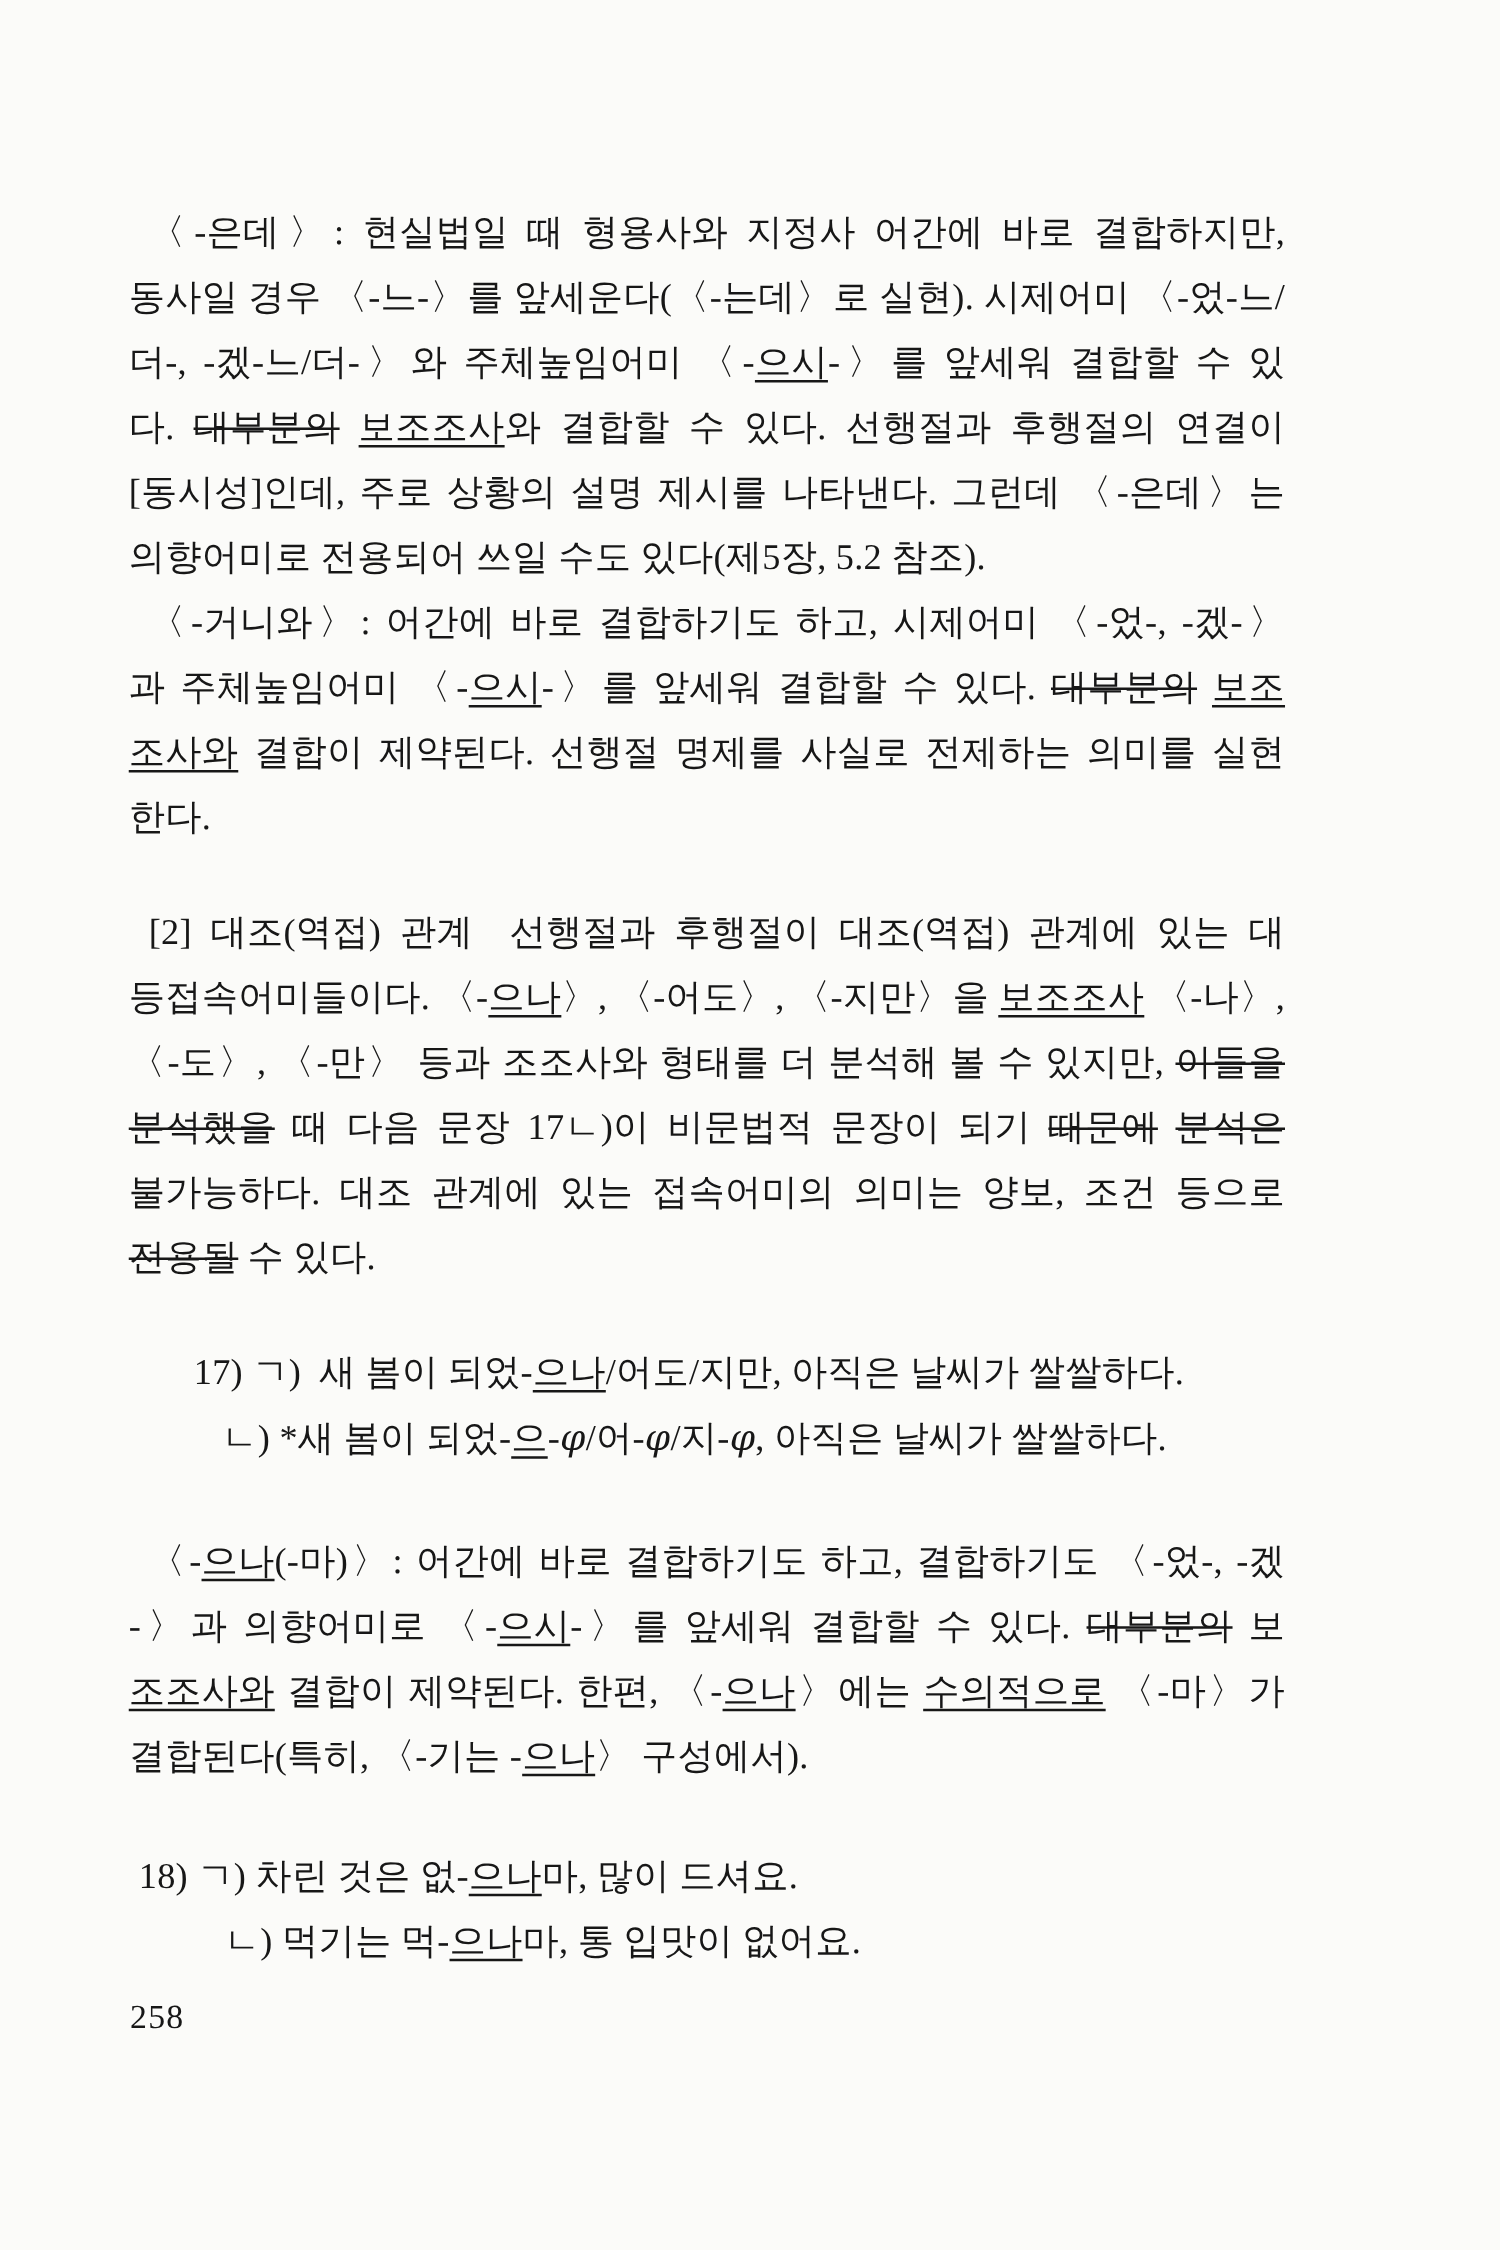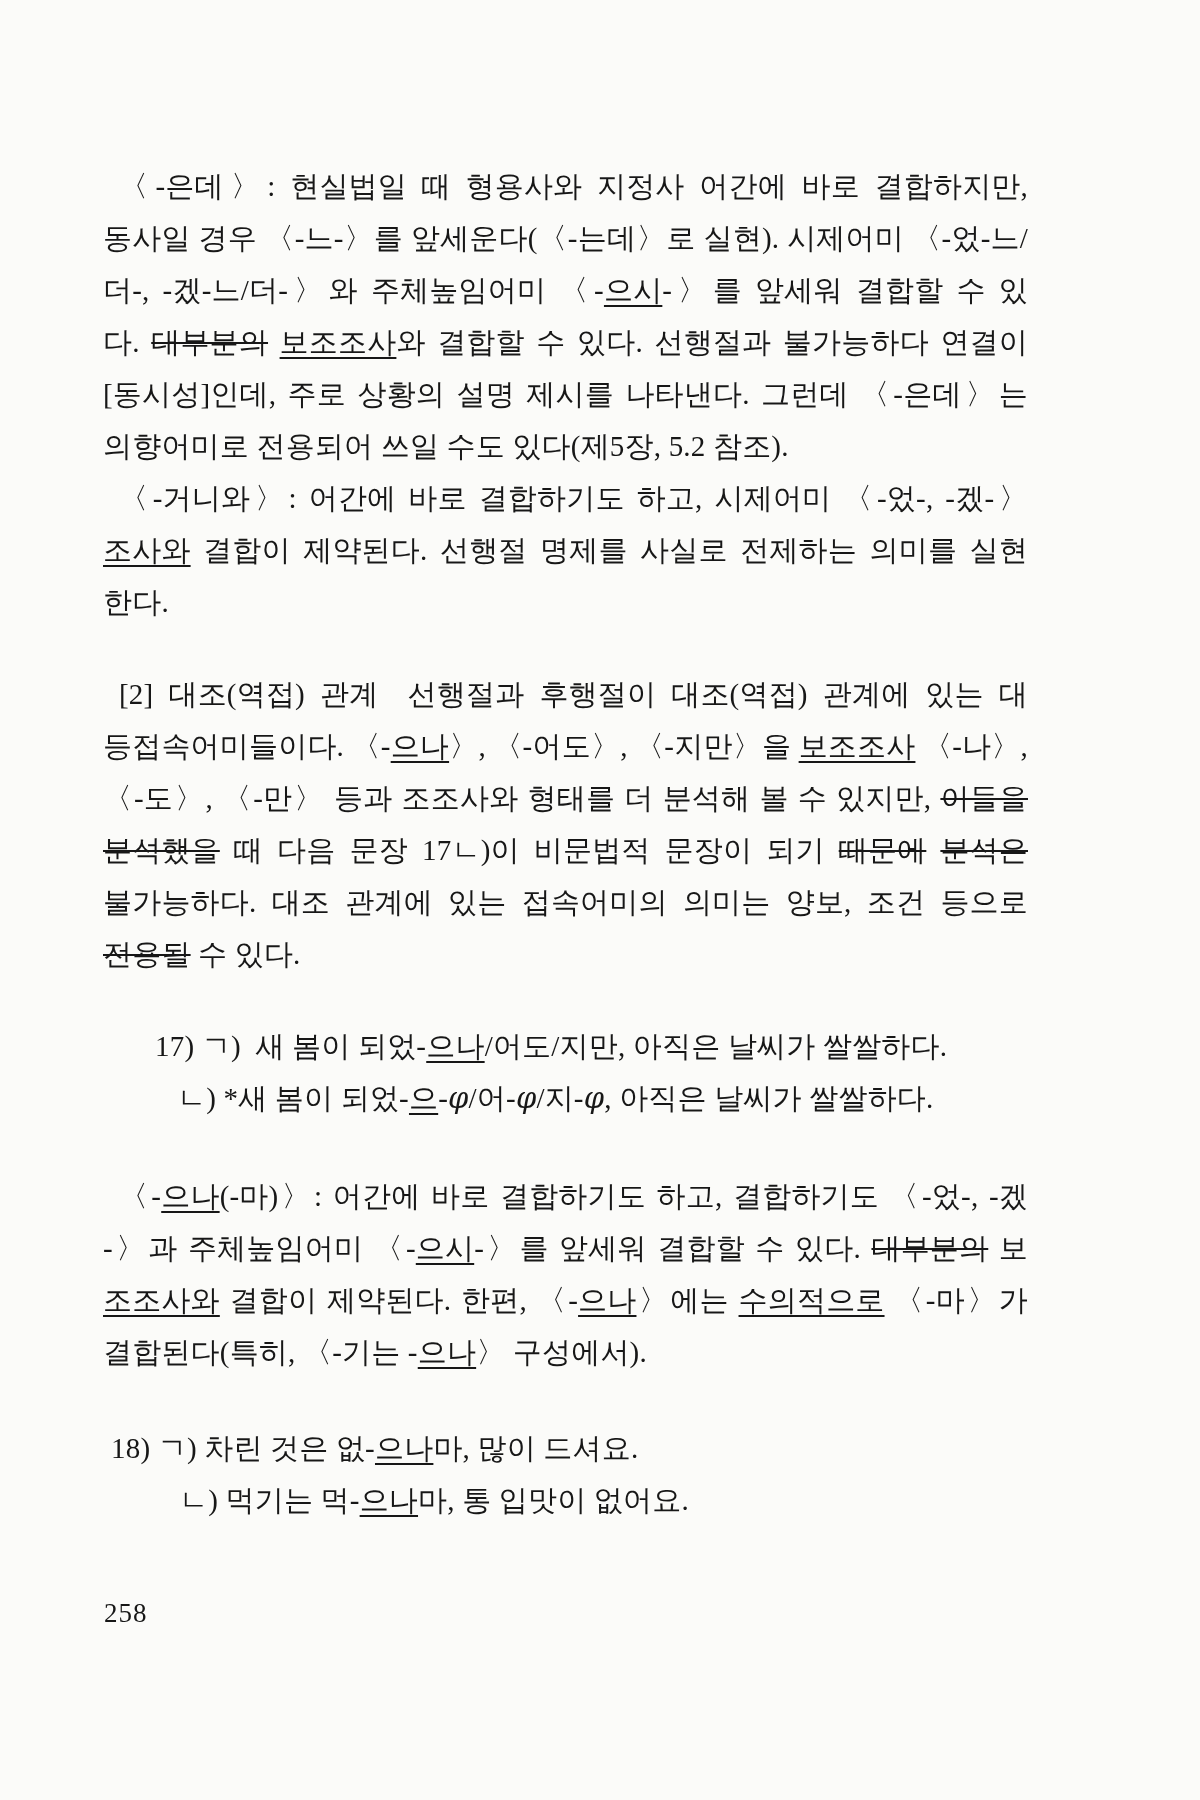--- a/index.html
+++ b/index.html
@@ -48,47 +48,48 @@
 </style>
 </head>
 <body>
 
 <div class="page">
   <div class="page-text">
       <div>
         <div class="line j indent"><span>〈-은데〉: 현실법일 때 형용사와 지정사 어간에 바로 결합하지만,</span></div>
         <div class="line j"><span>동사일 경우 〈-느-〉를 앞세운다(〈-는데〉로 실현). 시제어미 〈-었-느/</span></div>
         <div class="line j"><span>더-, -겠-느/더-〉와 주체높임어미 〈-</span><span class="u">으시</span><span>-〉를 앞세워 결합할 수 있</span></div>
-        <div class="line j"><span>다. </span><span class="s">대부분의</span><span> </span><span class="u">보조조사</span><span>와 결합할 수 있다. 선행절과 불가능하다 연결이</span></div>
+        <div class="line j"><span>다. </span><span class="s">대부분의</span><span> </span><span class="u">보조조사</span><span>와 결합할 수 있다. 선행절과 후행절의 연결이</span></div>
         <div class="line j"><span>[동시성]인데, 주로 상황의 설명 제시를 나타낸다. 그런데 〈-은데〉는</span></div>
         <div class="line"><span>의향어미로 전용되어 쓰일 수도 있다(제5장, 5.2 참조).</span></div>
       </div>
       <div>
         <div class="line j indent"><span>〈-거니와〉: 어간에 바로 결합하기도 하고, 시제어미 〈-었-, -겠-〉</span></div>
+        <div class="line j"><span>과 주체높임어미 〈-</span><span class="u">으시</span><span>-〉를 앞세워 결합할 수 있다. </span><span class="s">대부분의</span><span> </span><span class="u">보조</span></div>
         <div class="line j"><span class="u">조사와</span><span> 결합이 제약된다. 선행절 명제를 사실로 전제하는 의미를 실현</span></div>
         <div class="line"><span>한다.</span></div>
       </div>
       <div style="height: 40px;"></div>
       <div>
         <div class="line j indent"><span>[2] 대조(역접) 관계 선행절과 후행절이 대조(역접) 관계에 있는 대</span></div>
         <div class="line j"><span>등접속어미들이다. 〈-</span><span class="u">으나</span><span>〉, 〈-어도〉, 〈-지만〉을 </span><span class="u">보조조사</span><span> 〈-나〉,</span></div>
         <div class="line j"><span>〈-도〉, 〈-만〉 등과 조조사와 형태를 더 분석해 볼 수 있지만, </span><span class="s">이들을</span></div>
         <div class="line j"><span class="s">분석했을</span><span> 때 다음 문장 17ㄴ)이 비문법적 문장이 되기 </span><span class="s">때문에</span><span> </span><span class="s">분석은</span></div>
         <div class="line j"><span>불가능하다. 대조 관계에 있는 접속어미의 의미는 양보, 조건 등으로</span></div>
         <div class="line"><span class="s">전용될</span><span> 수 있다.</span></div>
       </div>
       <div style="height: 40px;"></div>
       <div class="example">
         <div class="line" style="padding-left: 8px; margin-left: 44px;"><span>17) ㄱ) 새 봄이 되었-</span><span class="u">으나</span><span>/어도/지만, 아직은 날씨가 쌀쌀하다.</span></div>
         <div class="line" style="padding-left: 74px;"><span>ㄴ) *새 봄이 되었-</span><span class="u">으</span><span>-</span><span class="i">φ</span><span>/어-</span><span class="i">φ</span><span>/지-</span><span class="i">φ</span><span>, 아직은 날씨가 쌀쌀하다.</span></div>
       </div>
       <div style="height: 46px;"></div>
       <div>
         <div class="line j indent"><span>〈-</span><span class="u">으나</span><span>(-마)〉: 어간에 바로 결합하기도 하고, 결합하기도 〈-었-, -겠</span></div>
-        <div class="line j"><span>-〉과 주체높임어미 〈-</span><span class="u">으시</span><span>-〉를 앞세워 결합할 수 있다. </span><span class="s">대부분의</span><span> 보</span></div>
+        <div class="line j"><span>-〉과 의향어미로 〈-</span><span class="u">으시</span><span>-〉를 앞세워 결합할 수 있다. </span><span class="s">대부분의</span><span> 보</span></div>
         <div class="line j"><span class="u">조조사와</span><span> 결합이 제약된다. 한편, 〈-</span><span class="u">으나</span><span>〉에는 </span><span class="u">수의적으로</span><span> 〈-마〉가</span></div>
         <div class="line"><span>결합된다(특히, 〈-기는 -</span><span class="u">으나</span><span>〉 구성에서).</span></div>
       </div>
       <div style="height: 44px;"></div>
       <div class="example">
         <div class="line" style="padding-left: 8px;"><span>18) ㄱ) 차린 것은 없-</span><span class="u">으나</span><span>마, 많이 드셔요.</span></div>
         <div class="line" style="padding-left: 76px;"><span>ㄴ) 먹기는 먹-</span><span class="u">으나</span><span>마, 통 입맛이 없어요.</span></div>
       </div>
     </div>
   <div class="page-number">258</div>

